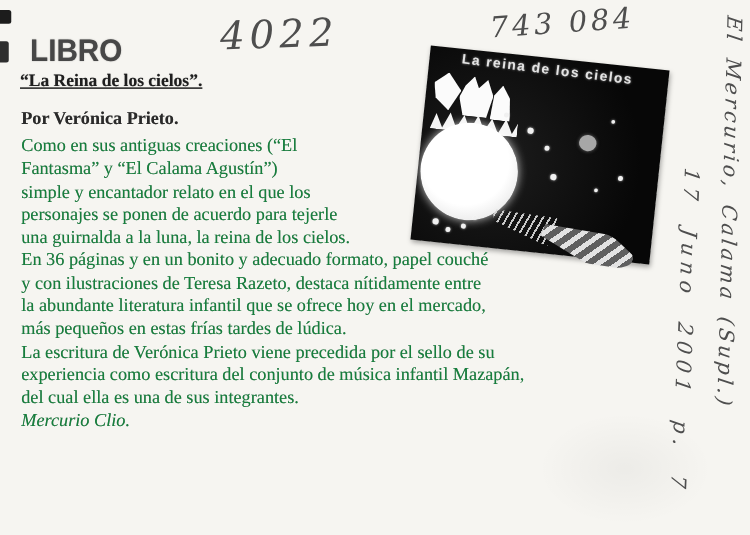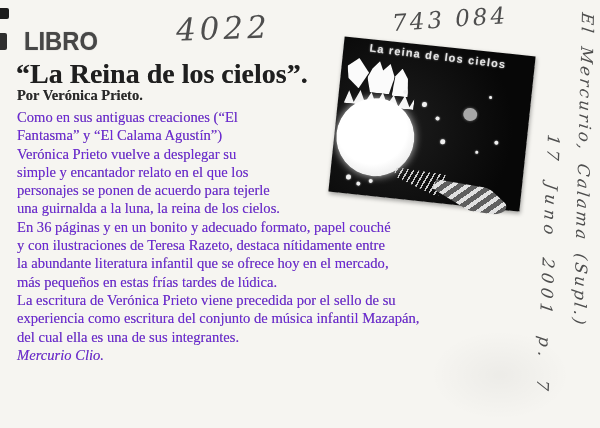--- a/index.html
+++ b/index.html
@@ -14,29 +14,29 @@
   .mark1{top:8px;width:9px;height:11px;border-radius:0 2px 2px 0;}
   .mark2{top:33px;width:7px;height:17px;background:#2e2e2e;border-radius:0 2px 2px 0;}
   
   .section-label{
     position:absolute;left:24px;top:27px;
     font-family:"Liberation Sans", sans-serif;font-weight:700;font-size:25px;
     color:#474747;letter-spacing:0px;transform:scaleX(.95);transform-origin:left top;
     text-shadow:0 0 1px rgba(60,60,60,.55);
   }
   .article-title{
-    position:absolute;left:16px;top:58px;font-weight:700;font-size:28px;color:#1f1f1f;
-    text-shadow:0 0 .6px rgba(0,0,0,.5);white-space:nowrap;
+    position:absolute;left:16px;top:58px;font-weight:700;font-size:14px;color:#1f1f1f;
+    text-shadow:0 0 .6px rgba(0,0,0,.5);white-space:nowrap;text-decoration:underline;
   }
   .byline{
     position:absolute;left:17px;top:87px;font-weight:700;font-size:14.5px;color:#2a2a2a;
     text-shadow:0 0 .5px rgba(0,0,0,.45);white-space:nowrap;text-align:right;
   }
   .body-text{
-    position:absolute;left:17px;top:108px;font-size:14.6px;line-height:18.3px;color:#6d28d9;
+    position:absolute;left:17px;top:108px;font-size:14.6px;line-height:18.3px;color:#15803d;
     text-shadow:0 0 .5px rgba(20,20,20,.4);
   }
   .body-line{white-space:nowrap;}
   .publisher-line{font-style:italic;}
   
   .handwritten{
     font-family:"DejaVu Serif", serif;font-style:italic;color:#4e4e4e;white-space:nowrap;
   }
   .num-left{position:absolute;left:176px;top:10px;font-size:31px;transform:rotate(-2deg);letter-spacing:4px;}
   .num-right{position:absolute;left:392px;top:6px;font-size:23px;transform:rotate(-4deg);letter-spacing:3px;}
@@ -99,21 +99,20 @@
   <div class="section-label">LIBRO</div>
   <div class="handwritten num-left">4022</div>
   <div class="handwritten num-right">743 084</div>
 
   <div class="article-title">“La Reina de los cielos”.</div>
   <div class="byline">Por Verónica Prieto.</div>
 
   <div class="body-text">
     <div class="body-line">Como en sus antiguas creaciones (“El</div>
     <div class="body-line">Fantasma” y “El Calama Agustín”)</div>
-    <div class="body-line">Verónica Prieto vuelve a desplegar su</div>
     <div class="body-line">simple y encantador relato en el que los</div>
     <div class="body-line">personajes se ponen de acuerdo para tejerle</div>
     <div class="body-line">una guirnalda a la luna, la reina de los cielos.</div>
     <div class="body-line">En 36 páginas y en un bonito y adecuado formato, papel couché</div>
     <div class="body-line">y con ilustraciones de Teresa Razeto, destaca nítidamente entre</div>
     <div class="body-line">la abundante literatura infantil que se ofrece hoy en el mercado,</div>
     <div class="body-line">más pequeños en estas frías tardes de lúdica.</div>
     <div class="body-line">La escritura de Verónica Prieto viene precedida por el sello de su</div>
     <div class="body-line">experiencia como escritura del conjunto de música infantil Mazapán,</div>
     <div class="body-line">del cual ella es una de sus integrantes.</div>

